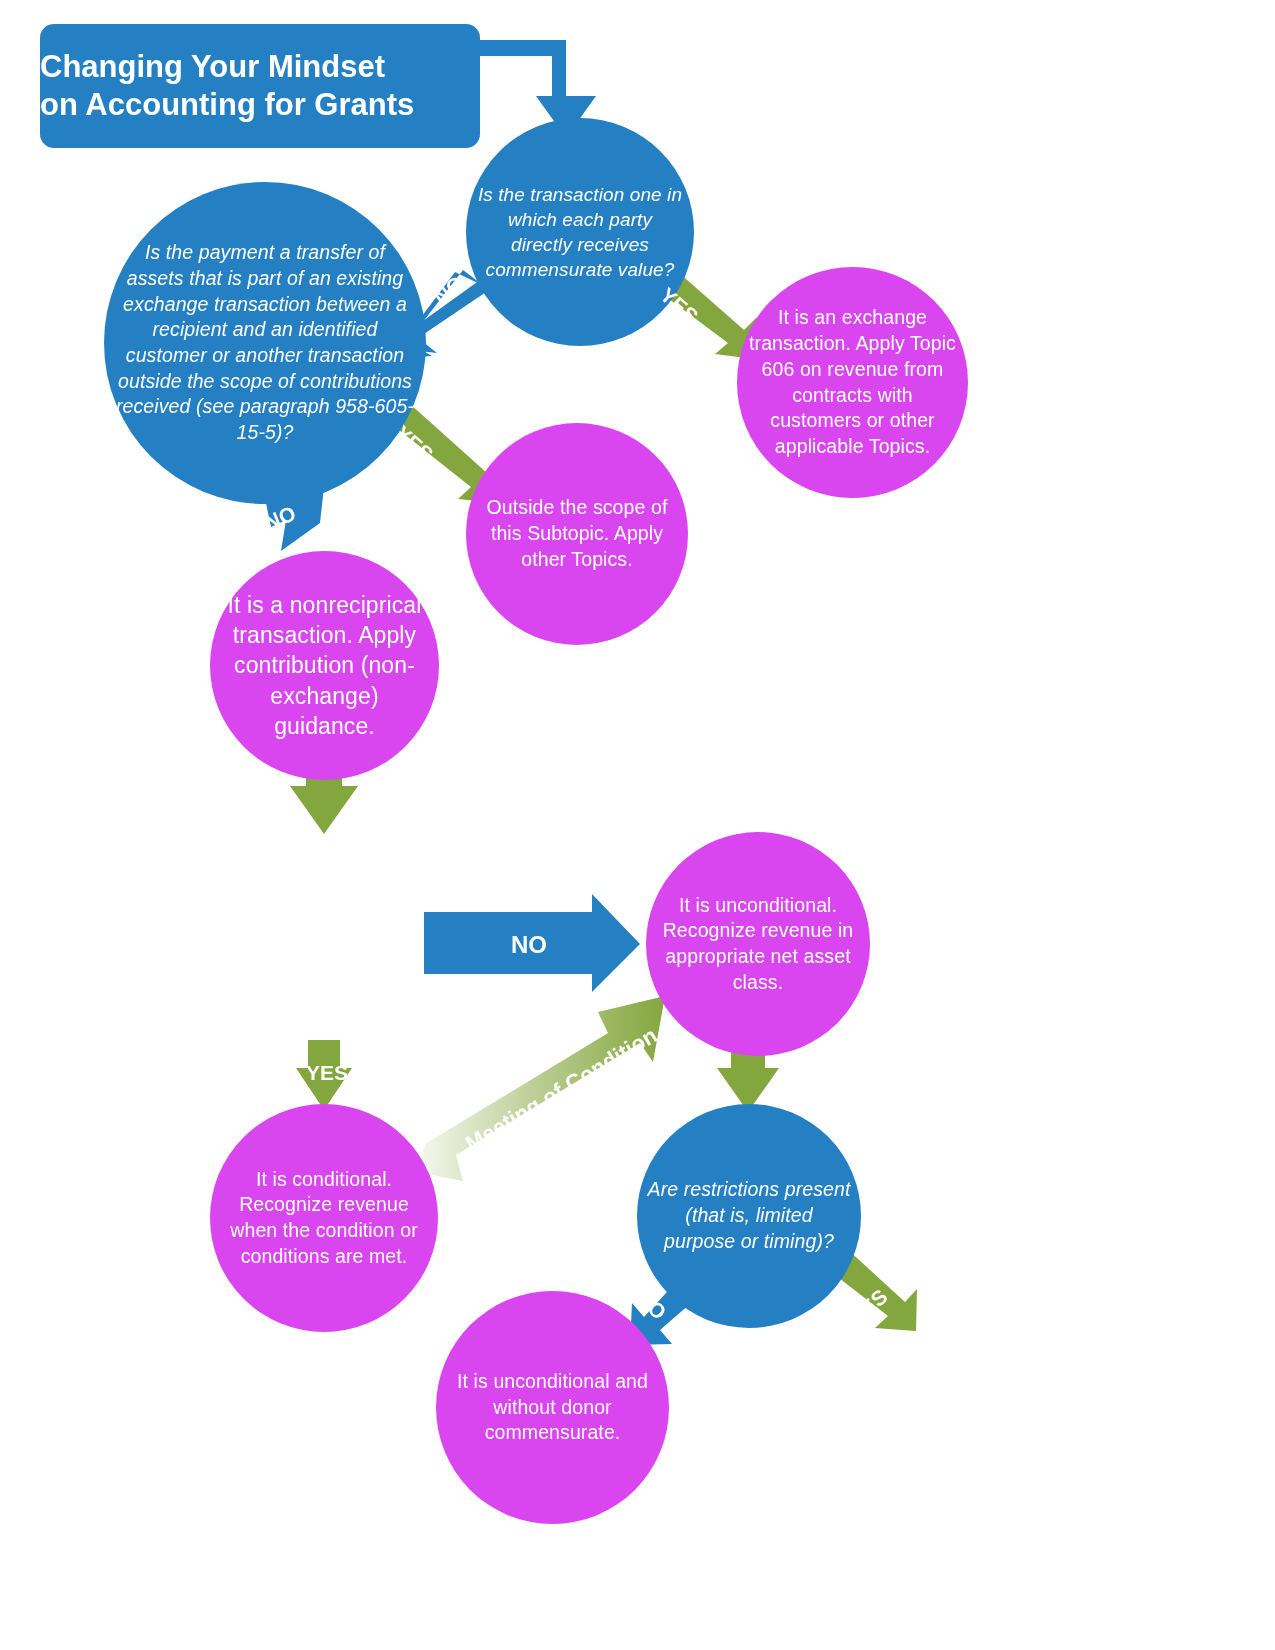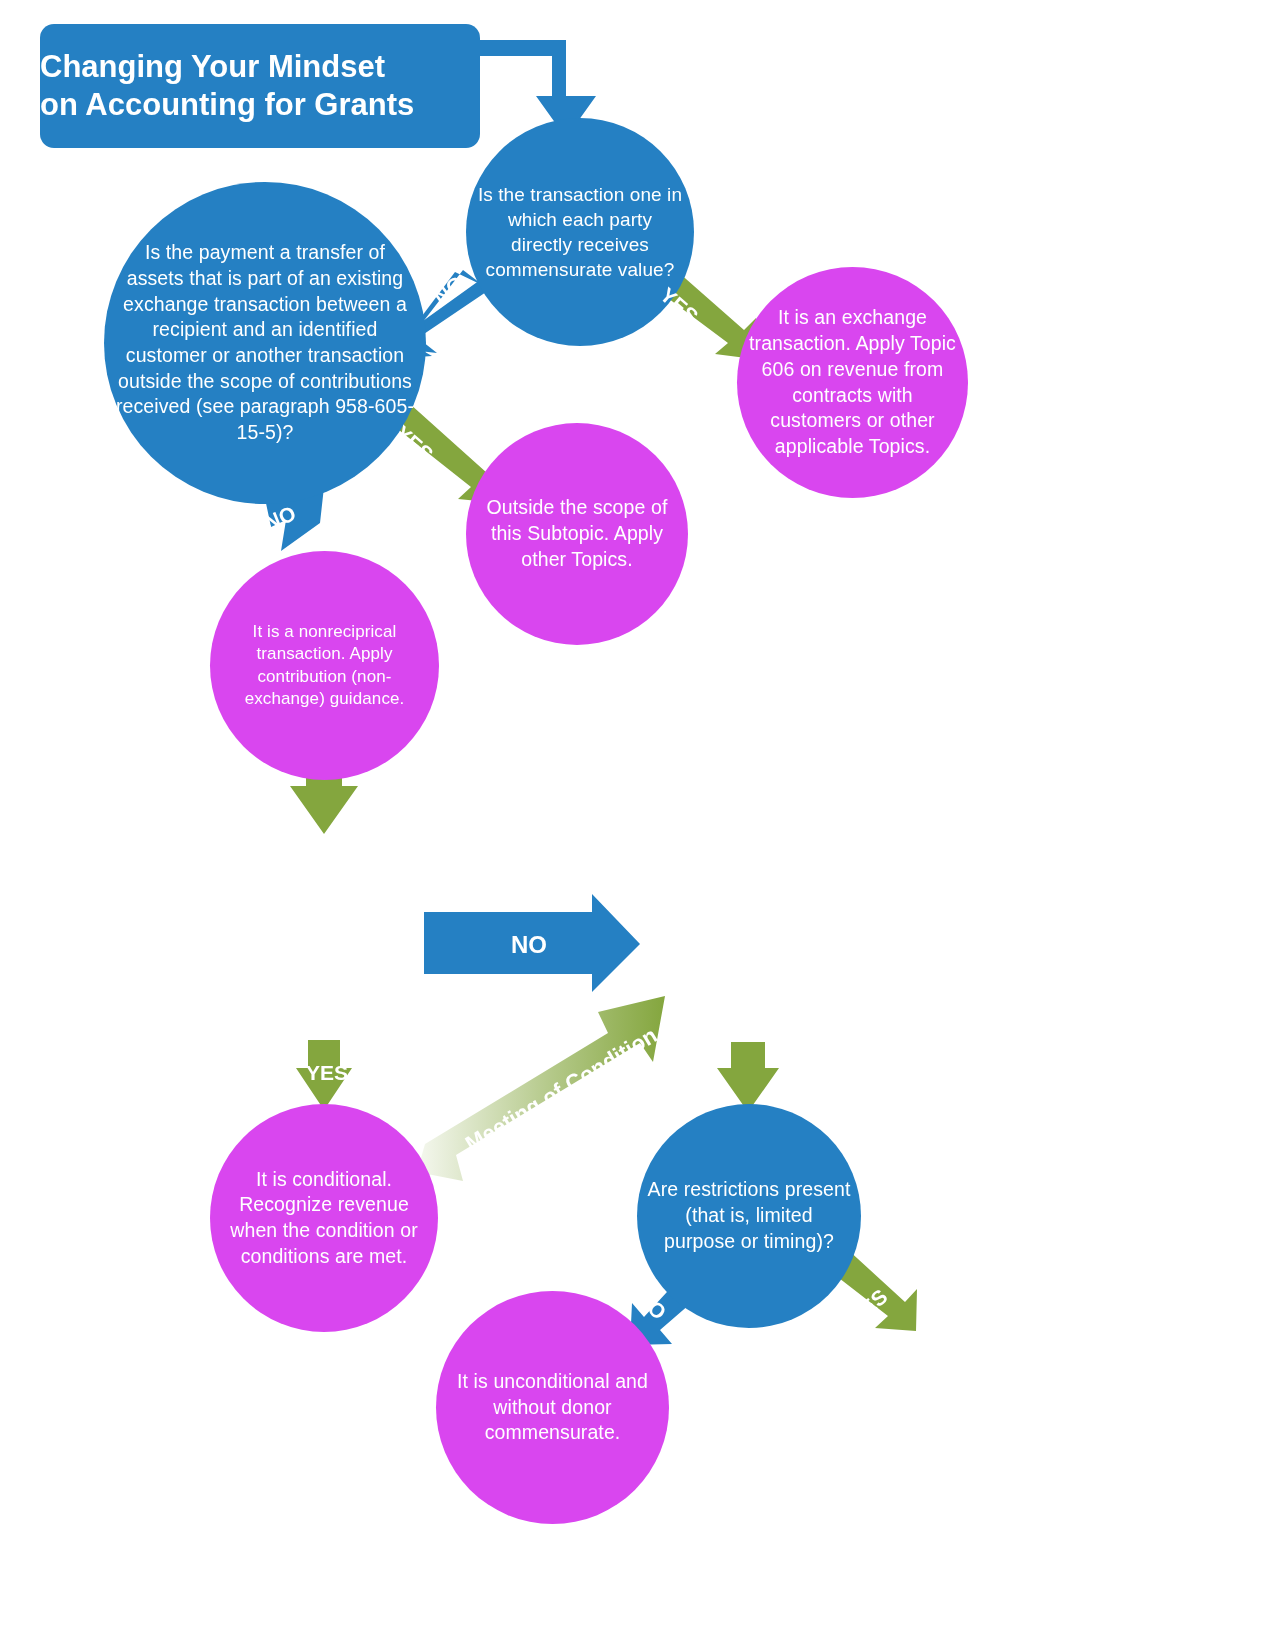--- a/index.html
+++ b/index.html
@@ -33,21 +33,21 @@
     text-align: center;
     color: #ffffff;
     box-sizing: border-box;
     z-index: 5;
   }
   .node .label {
     padding: 0 10px;
     line-height: 1.32;
     letter-spacing: 0.1px;
   }
-  .node.blue { background: #2580c3; }
+  .node.blue { background: #2580c3; font-style: italic; }
   .node.green { background: #d946ef; }
 
   .title-banner {
     position: absolute;
     left: 40px;
     top: 24px;
     width: 440px;
     height: 124px;
     background: #2580c3;
     border-radius: 14px;
@@ -151,25 +151,28 @@
   </div>
 
   <div class="node green" style="left:737px; top:267px; width:231px; height:231px; font-size:19.5px;">
     <span class="label">It is an exchange transaction. Apply Topic 606 on revenue from contracts with customers or other applicable Topics.</span>
   </div>
 
   <div class="node green" style="left:466px; top:423px; width:222px; height:222px; font-size:19.5px;">
     <span class="label">Outside the scope of this Subtopic. Apply other Topics.</span>
   </div>
 
-  <div class="node green" style="left:210px; top:551px; width:229px; height:229px; font-size:17px;">
+  <div class="node green" style="left:210px; top:551px; width:229px; height:229px; font-size:23px;">
     <span class="label">It is a nonreciprical transaction. Apply contribution (non-exchange) guidance.</span>
   </div>
 
 
+  <div class="node green" style="left:646px; top:832px; width:224px; height:224px; font-size:19.5px;">
+    <span class="label">It is unconditional. Recognize revenue in appropriate net asset class.</span>
+  </div>
 
   <div class="node blue" style="left:637px; top:1104px; width:224px; height:224px; font-size:19.5px;">
     <span class="label">Are restrictions present (that is, limited purpose or timing)?</span>
   </div>
 
   <div class="node green" style="left:210px; top:1104px; width:228px; height:228px; font-size:19.5px;">
     <span class="label">It is conditional. Recognize revenue when the condition or conditions are met.</span>
   </div>
 
   <div class="node green" style="left:436px; top:1291px; width:233px; height:233px; font-size:19.5px;">

